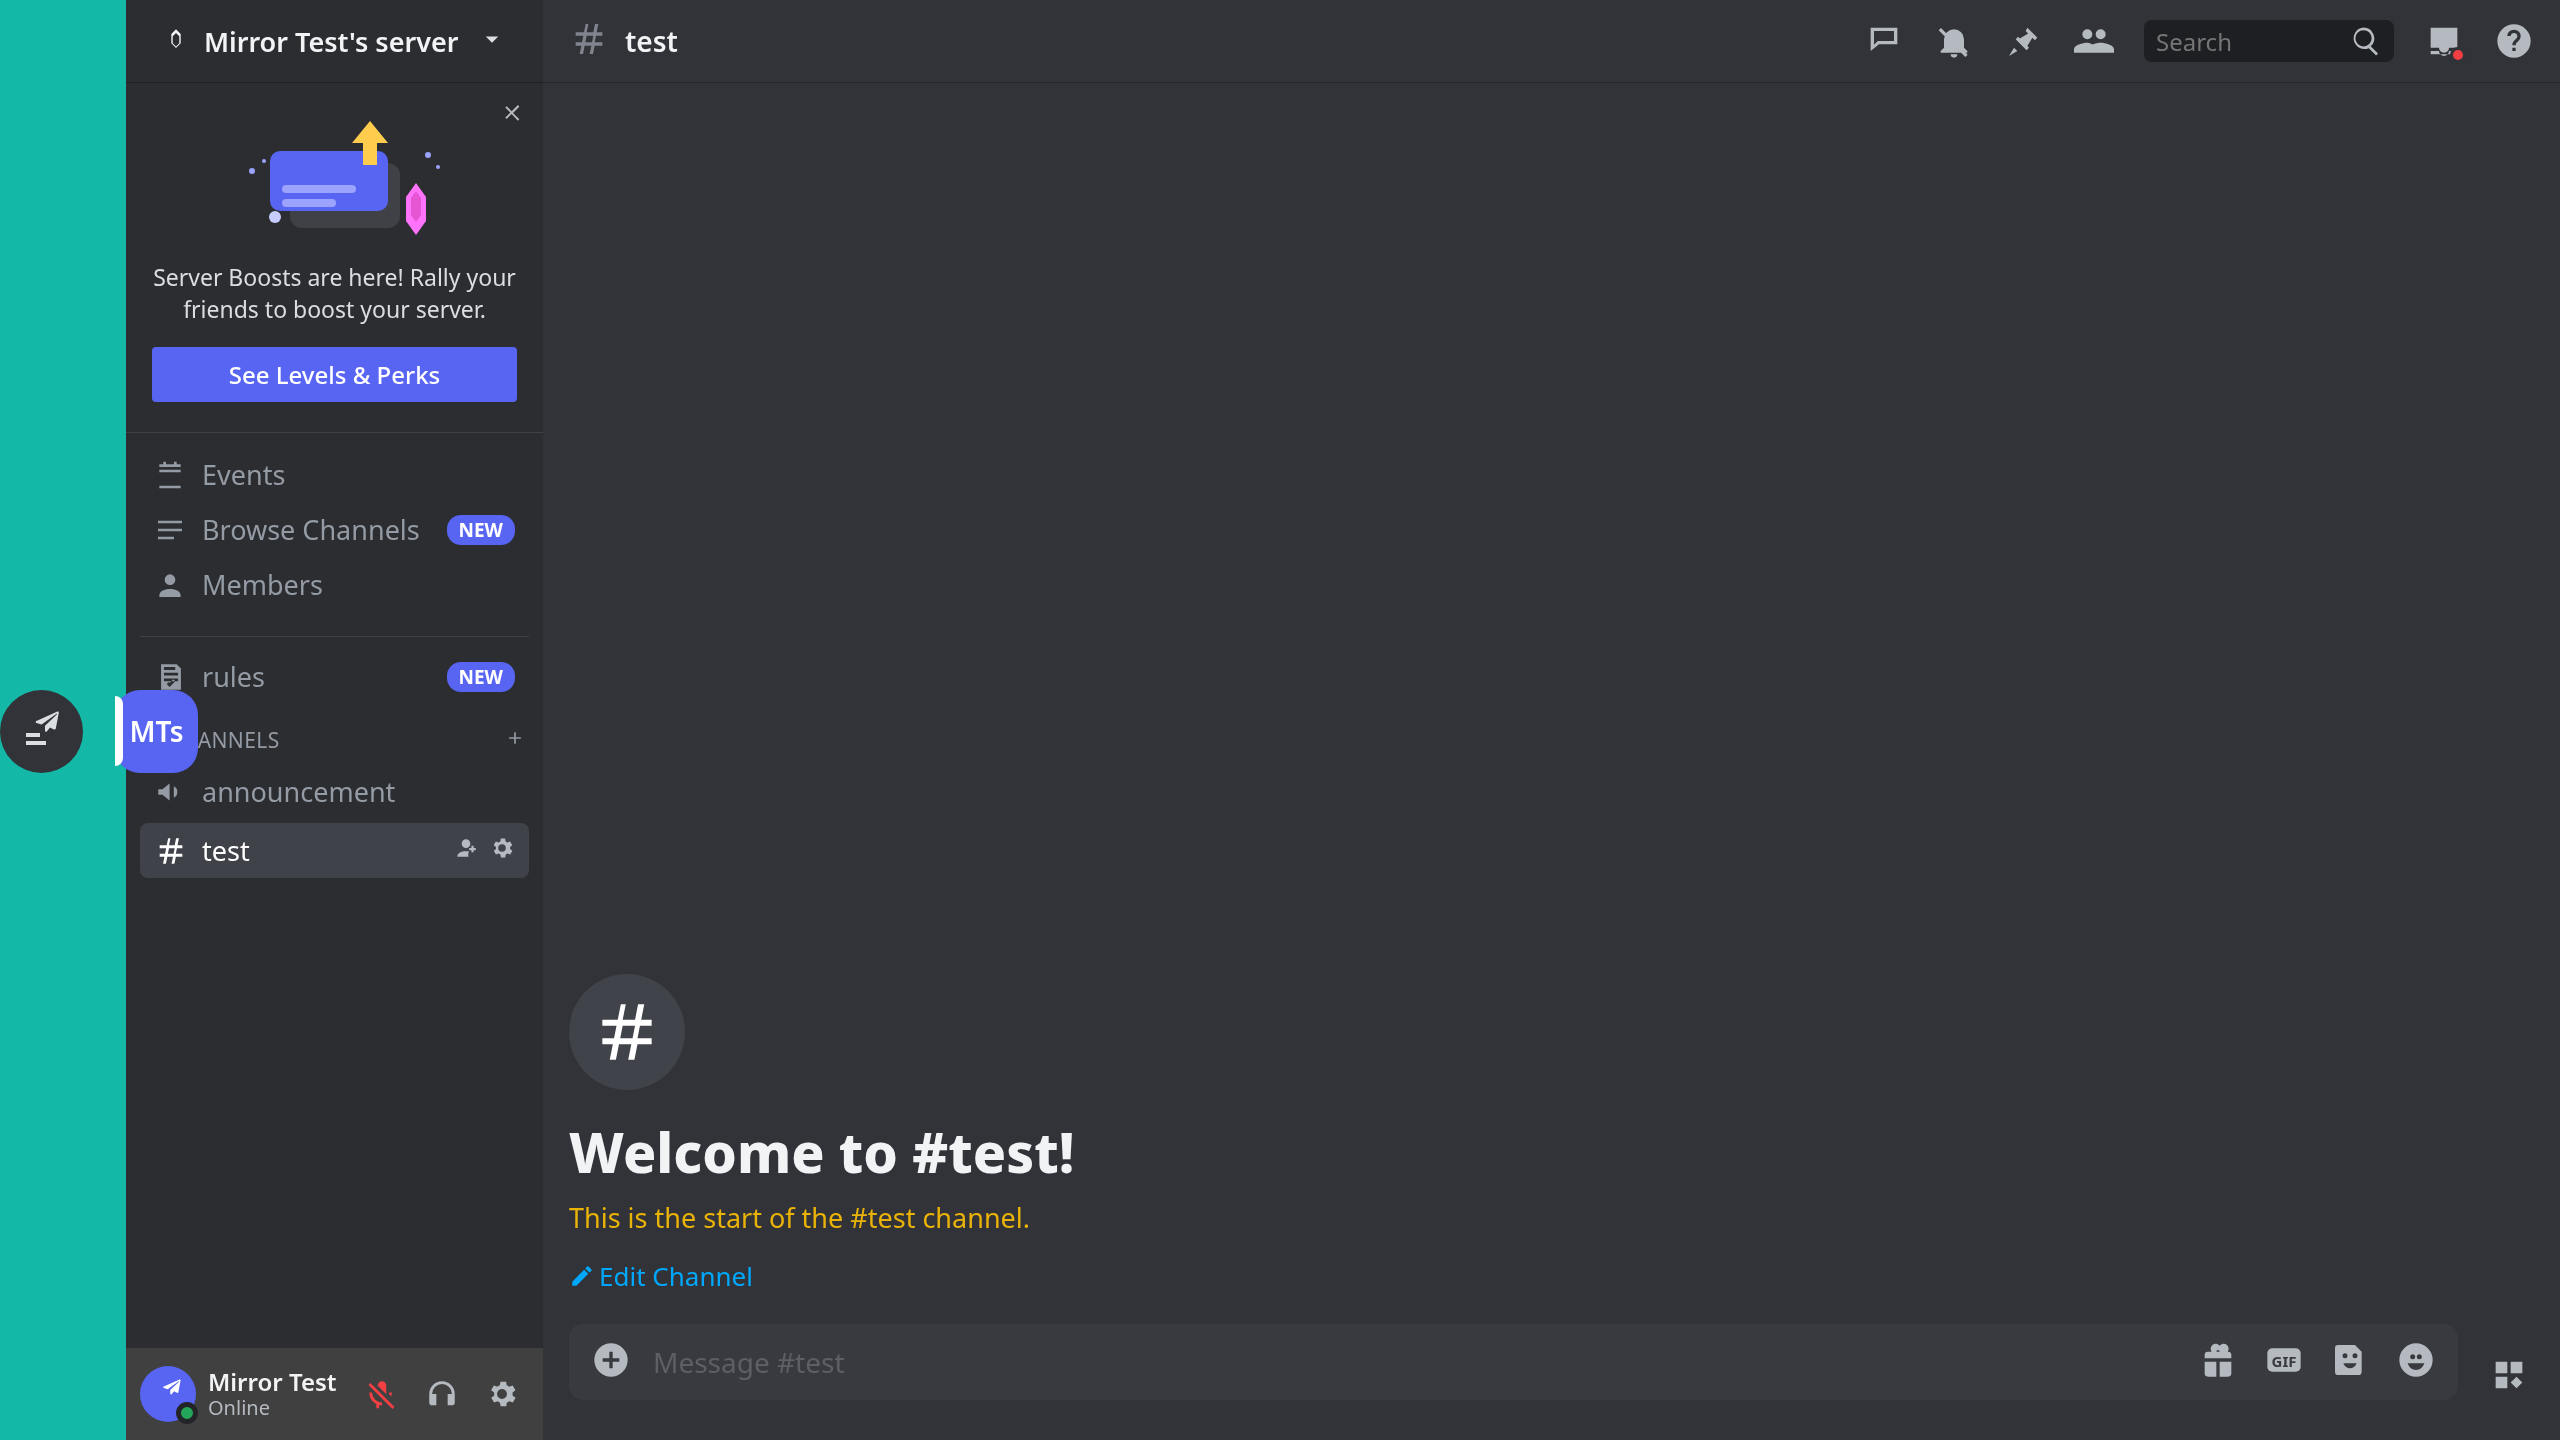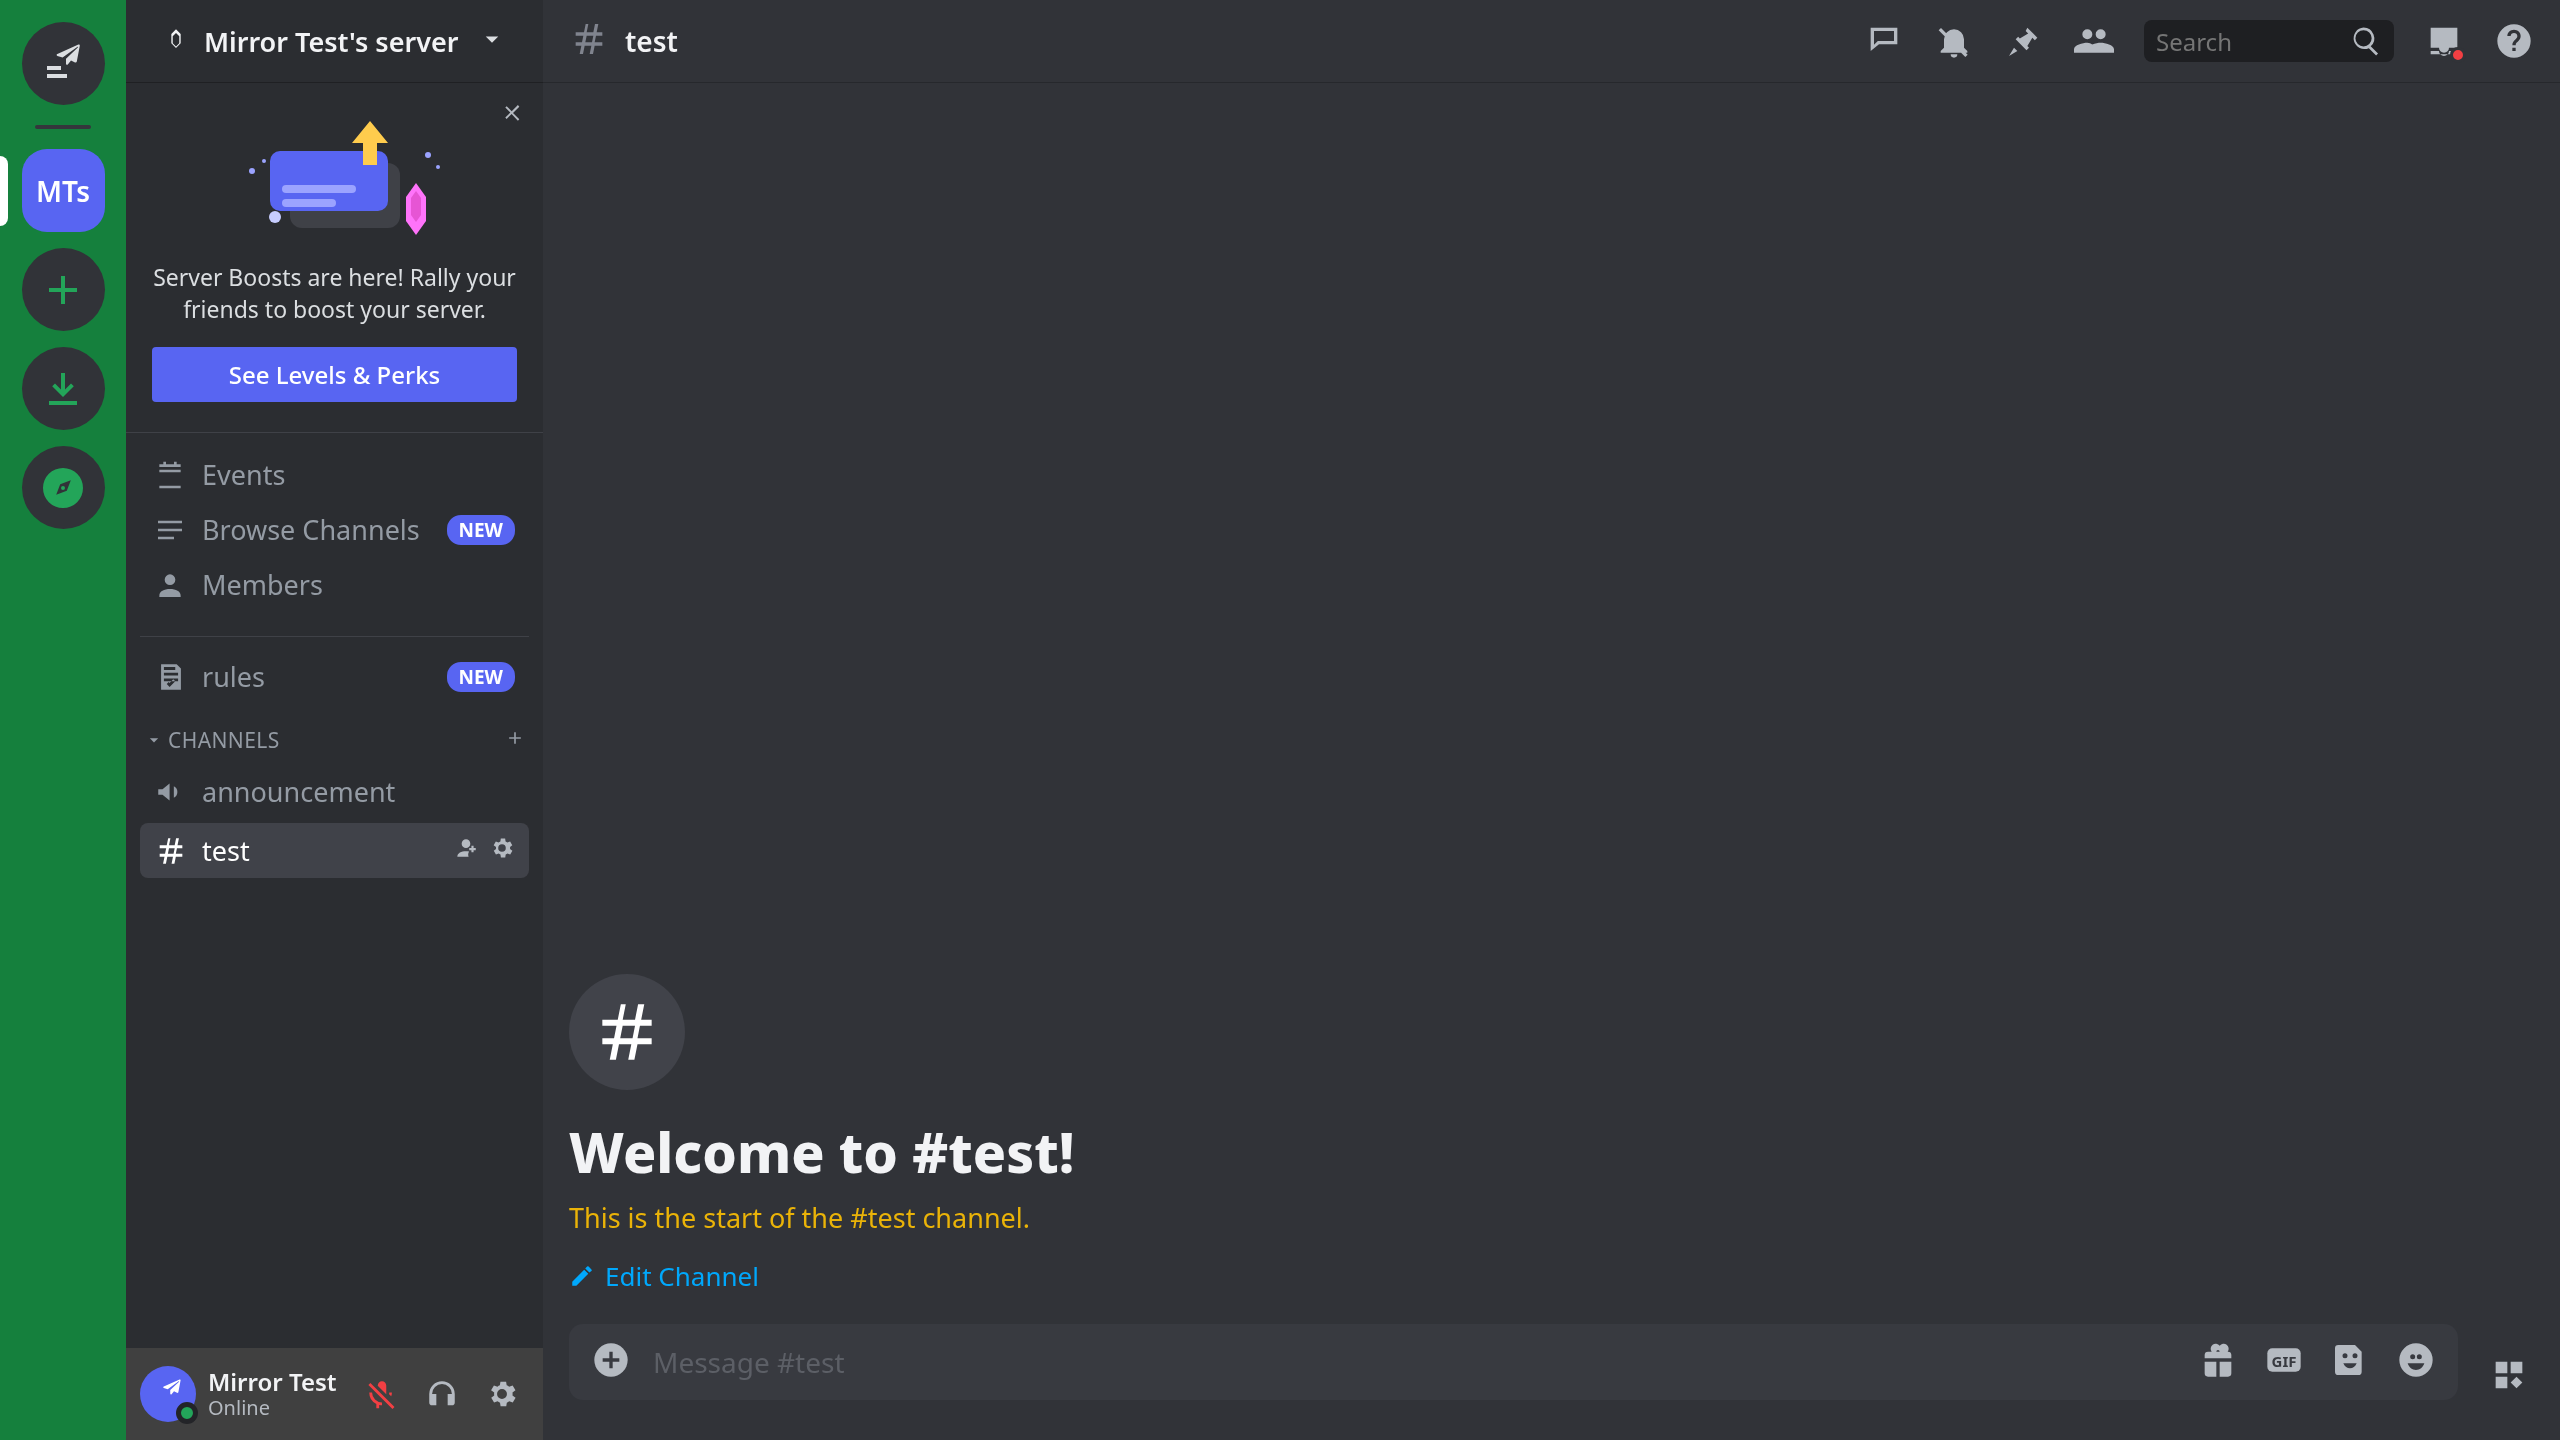--- a/index.html
+++ b/index.html
@@ -2,21 +2,21 @@
 <html><head>
 <meta charset="utf-8">
 <style>
 * { margin:0; padding:0; box-sizing:border-box; font-family:"gg sans","Noto Sans",-apple-system,BlinkMacSystemFont,"Segoe UI",Roboto,Helvetica,Arial,sans-serif; }
 body { width:2560px; height:1440px; display:flex; background:#313338; overflow:hidden; transform-origin:top left; }
 
 
 html,body{overflow:hidden}
 
 
-.guild-rail{width:126px;background:#15803d;display:flex;flex-direction:column;align-items:center;padding-top:22px;gap:16px}
+.guild-rail{width:126px;background:#14b8a6;display:flex;flex-direction:row;align-items:center;padding-top:22px;gap:16px}
 .rail-item{width:83px;height:83px;border-radius:50%;background:#313338;display:flex;align-items:center;justify-content:center;color:#dbdee1;cursor:pointer;}
 .rail-item svg{width:48px;height:48px;fill:#dbdee1}
 .rail-item.selected{border-radius:30%;background:#5865f2;color:#fff}
 .rail-pill{position:absolute;left:0;width:8px;height:70px;border-radius:0 8px 8px 0;background:#fff}
 .rail-wrap{position:relative;display:flex;align-items:center;width:100%;justify-content:center}
 .rail-sep{width:56px;height:4px;background:#35363c;border-radius:2px;margin:4px 0}
 .rail-item.add svg, .rail-item.download svg{fill:#23a559}
 .rail-item.compass svg{fill:#23a559}
 
 
@@ -76,21 +76,21 @@
 .inbox-wrap{position:relative}
 .inbox-wrap .dot{position:absolute;right:-2px;bottom:-2px;width:16px;height:16px;border-radius:50%;background:#f23f43;border:3px solid #313338}
 .help svg{fill:#23a559}
 
 .chat-body{flex:1;display:flex;flex-direction:column;justify-content:flex-end;padding:0 26px}
 .welcome{padding-bottom:30px}
 .welcome .big-hash{width:116px;height:116px;border-radius:50%;background:#41434a;display:flex;align-items:center;justify-content:center;margin-bottom:24px}
 .welcome .big-hash svg{width:74px;height:74px;fill:#fff}
 .welcome h1{color:#f2f3f5;font-size:55px;font-weight:800;margin-bottom:10px}
 .welcome .sub{color:#eab308;font-size:27px;margin-bottom:22px}
-.welcome .edit{color:#00a8fc;font-size:26px;display:flex;align-items:center;gap:10px;cursor:pointer}
+.welcome .edit{color:#00a8fc;font-size:26px;display:flex;align-items:center;gap:4px;cursor:pointer}
 .welcome .edit svg{width:26px;height:26px;fill:#00a8fc}
 
 .composer{height:76px;margin:0 26px 40px;background:#383a40;border-radius:14px;display:flex;align-items:center;padding:0 22px;gap:22px}
 .composer .add{cursor:pointer}
 .composer .add svg{width:40px;height:40px;fill:#b5bac1}
 .composer .msg{flex:1;color:#5c5f66;font-size:28px}
 .composer .right{display:flex;gap:26px}
 .composer .right svg{width:40px;height:40px;fill:#b5bac1;cursor:pointer}
 
 .apps-btn{width:50px;height:50px;margin:0 26px 40px 0;align-self:flex-end;display:flex;align-items:center;justify-content:center;cursor:pointer}

